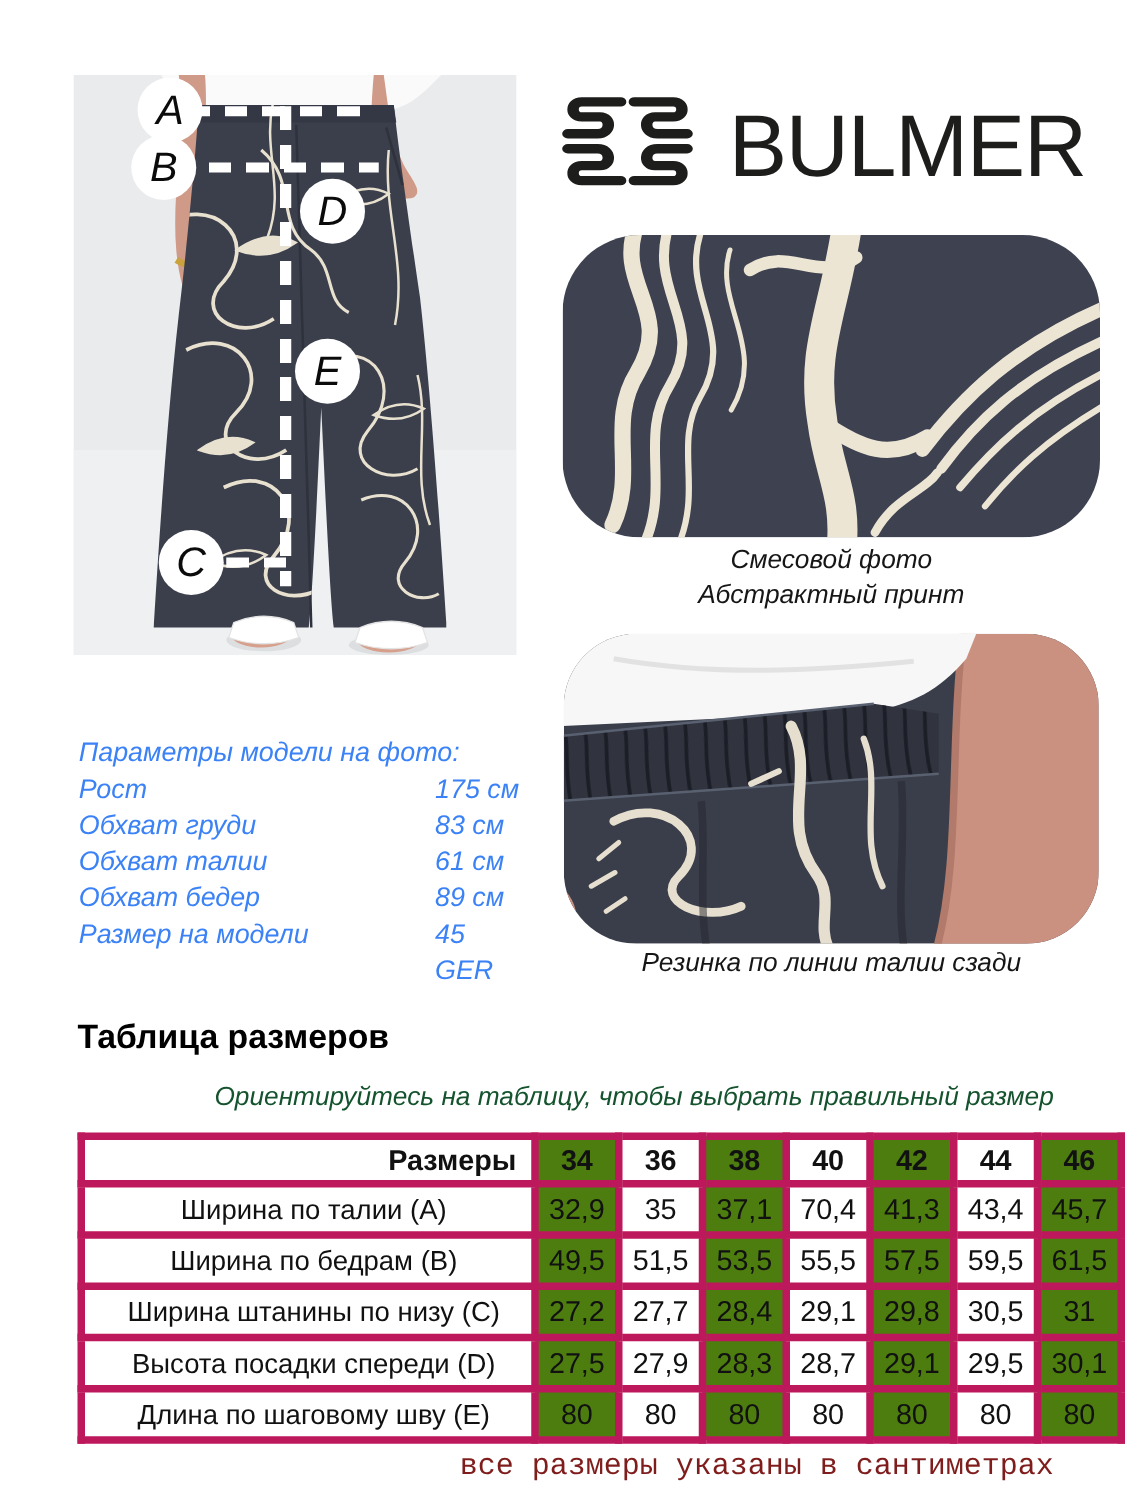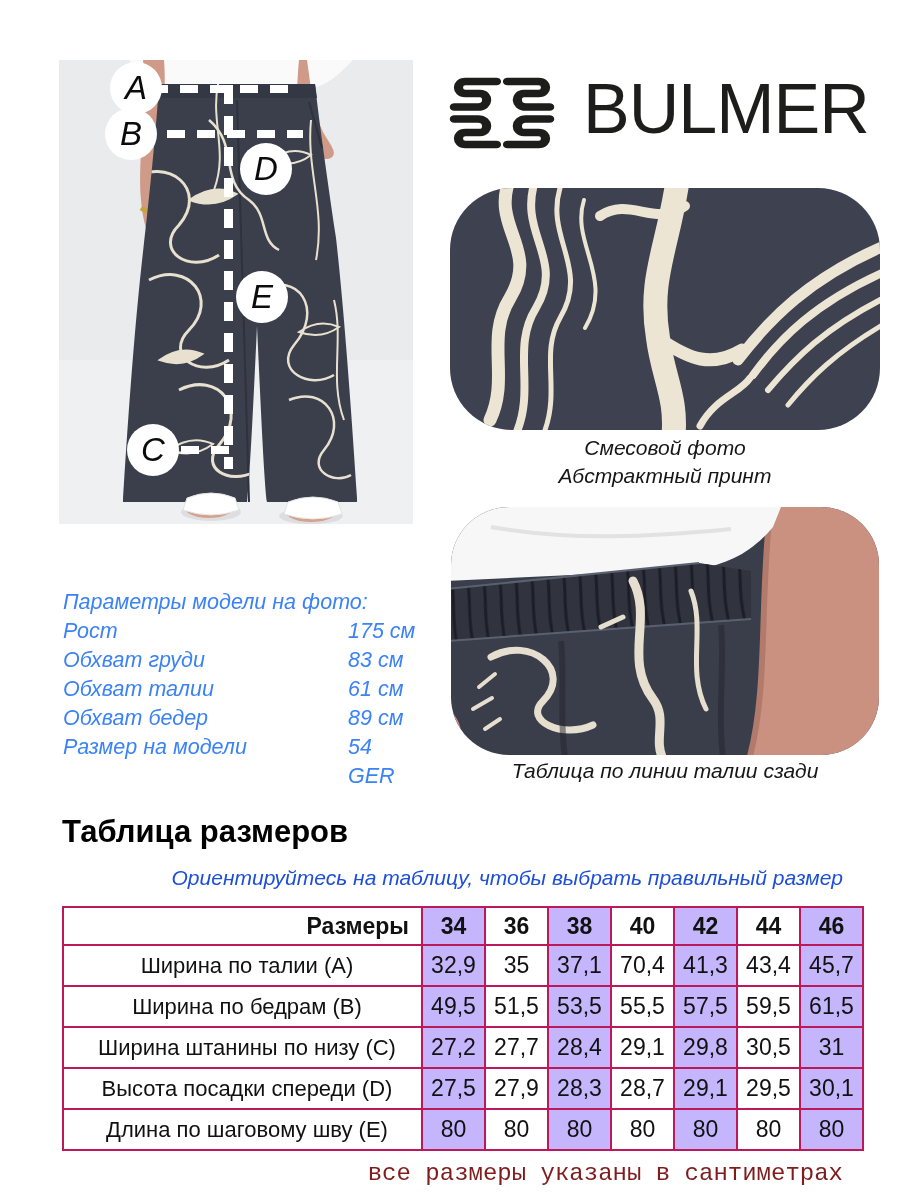--- a/index.html
+++ b/index.html
@@ -9,50 +9,50 @@
   
   .photo{position:absolute;left:59px;top:60px;width:354px;height:464px;background:#e9ebec;}
   .photo svg{position:absolute;left:0;top:0;}
   .dash-h{position:absolute;height:8px;background:repeating-linear-gradient(to right,#fff 0 18px,rgba(0,0,0,0) 18px 30px);}
   .dash-v{position:absolute;width:9px;background:repeating-linear-gradient(to bottom,#fff 0 19px,rgba(0,0,0,0) 19px 31px);}
   .tag{position:absolute;width:52px;height:52px;border-radius:50%;background:#fff;
        display:flex;align-items:center;justify-content:center;
        font-style:italic;font-size:33px;color:#0b0b0b;}
 
   
-  .logo{position:absolute;left:447px;top:74px;display:flex;align-items:flex-start;gap:26px;}
+  .logo{position:absolute;left:447px;top:74px;display:flex;align-items:flex-end;gap:26px;}
   .logo-text{font-size:70px;line-height:1;letter-spacing:-1px;font-weight:500;color:#1d1d1b;}
 
   
   .detail{position:absolute;overflow:hidden;}
   .d1{left:450px;top:188px;width:430px;height:242px;border-radius:62px;}
   .d2{left:451px;top:507px;width:428px;height:248px;border-radius:58px;}
   .caption{position:absolute;left:450px;width:430px;text-align:center;
            font-style:italic;font-size:21px;line-height:28px;color:#161616;}
   .cap1{top:434px;} .cap2{top:757px;}
 
   
   .params{position:absolute;left:63px;top:588px;width:360px;
           font-style:italic;font-size:21.5px;line-height:29px;color:#3b82f6;}
   .params .row{position:relative;height:29px;}
   .params .val{position:absolute;left:237px;top:0;margin-left:48px;}
 
   
-  .sizes-heading{position:absolute;left:62px;top:814px;font-size:31px;font-weight:bold;color:#000;}
-  .sizes-subtitle{position:absolute;right:57px;top:866px;font-style:italic;font-size:21px;color:#1d4ed8;}
+  .sizes-heading{position:absolute;left:62px;top:814px;font-size:27px;font-weight:bold;color:#000;}
+  .sizes-subtitle{position:absolute;right:57px;top:866px;font-style:italic;font-size:21px;color:#14532d;}
   .footnote{position:absolute;right:57px;top:1160px;font-size:24px;color:#7f1d1d;font-family:Liberation Mono, monospace;}
 
   table.size-table{position:absolute;left:62px;top:906px;border-collapse:collapse;}
-  .size-table td{border:2px solid #be185d;font-size:23px;text-align:center;padding:0;}
+  .size-table td{border:6px solid #be185d;font-size:23px;text-align:center;padding:0;}
   .size-table tr.hrow{height:38px;} .size-table tr.drow{height:41px;}
   .size-table td.lbl{width:336px;text-align:center;padding-left:9px;font-size:22px;}
   .size-table td.num{width:61px;}
   .size-table td.hdr{font-weight:bold;}
   .size-table td.lblh{text-align:right;padding-right:12px;font-size:23px;}
-  .size-table td.shade{background:#c4b5fd;}
+  .size-table td.shade{background:#4d7c0f;}
 </style>
 </head>
 <body>
 
 <div class="page">
 
   <div class="photo">
     <svg width="354" height="464" viewBox="0 0 354 464">
       <defs>
         <clipPath id="pc">
@@ -183,21 +183,21 @@
       </g>
       <g stroke="#23262e" stroke-width="6" opacity="0.5" fill="none">
         <path d="M110,134 C114,170 108,210 114,250"></path>
         <path d="M270,118 C274,160 266,210 272,250"></path>
       </g>
 
       <path d="M-5,200 C12,212 14,232 6,250 H-5 Z" fill="#cb9180"></path>
     </svg>
   </div>
   <div class="caption cap2">
-    <div>Таблица по линии талии сзади</div>
+    <div>Резинка по линии талии сзади</div>
   </div>
 
   <div class="params">
     <div class="row">Параметры модели на фото:</div>
     <div class="row">
       <span>Рост</span>
       <span class="val">175 см</span>
     </div>
     <div class="row">
       <span>Обхват груди</span>
@@ -206,21 +206,21 @@
     <div class="row">
       <span>Обхват талии</span>
       <span class="val">61 см</span>
     </div>
     <div class="row">
       <span>Обхват бедер</span>
       <span class="val">89 см</span>
     </div>
     <div class="row">
       <span>Размер на модели</span>
-      <span class="val">54 GER</span>
+      <span class="val">45 GER</span>
     </div>
   </div>
 
   <div class="sizes-heading">Таблица размеров</div>
   <div class="sizes-subtitle">Ориентируйтесь на таблицу, чтобы выбрать правильный размер</div>
 
   <table class="size-table">
     <tbody>
         <tr class="hrow">
       <td class="lbl lblh hdr">Размеры</td>

